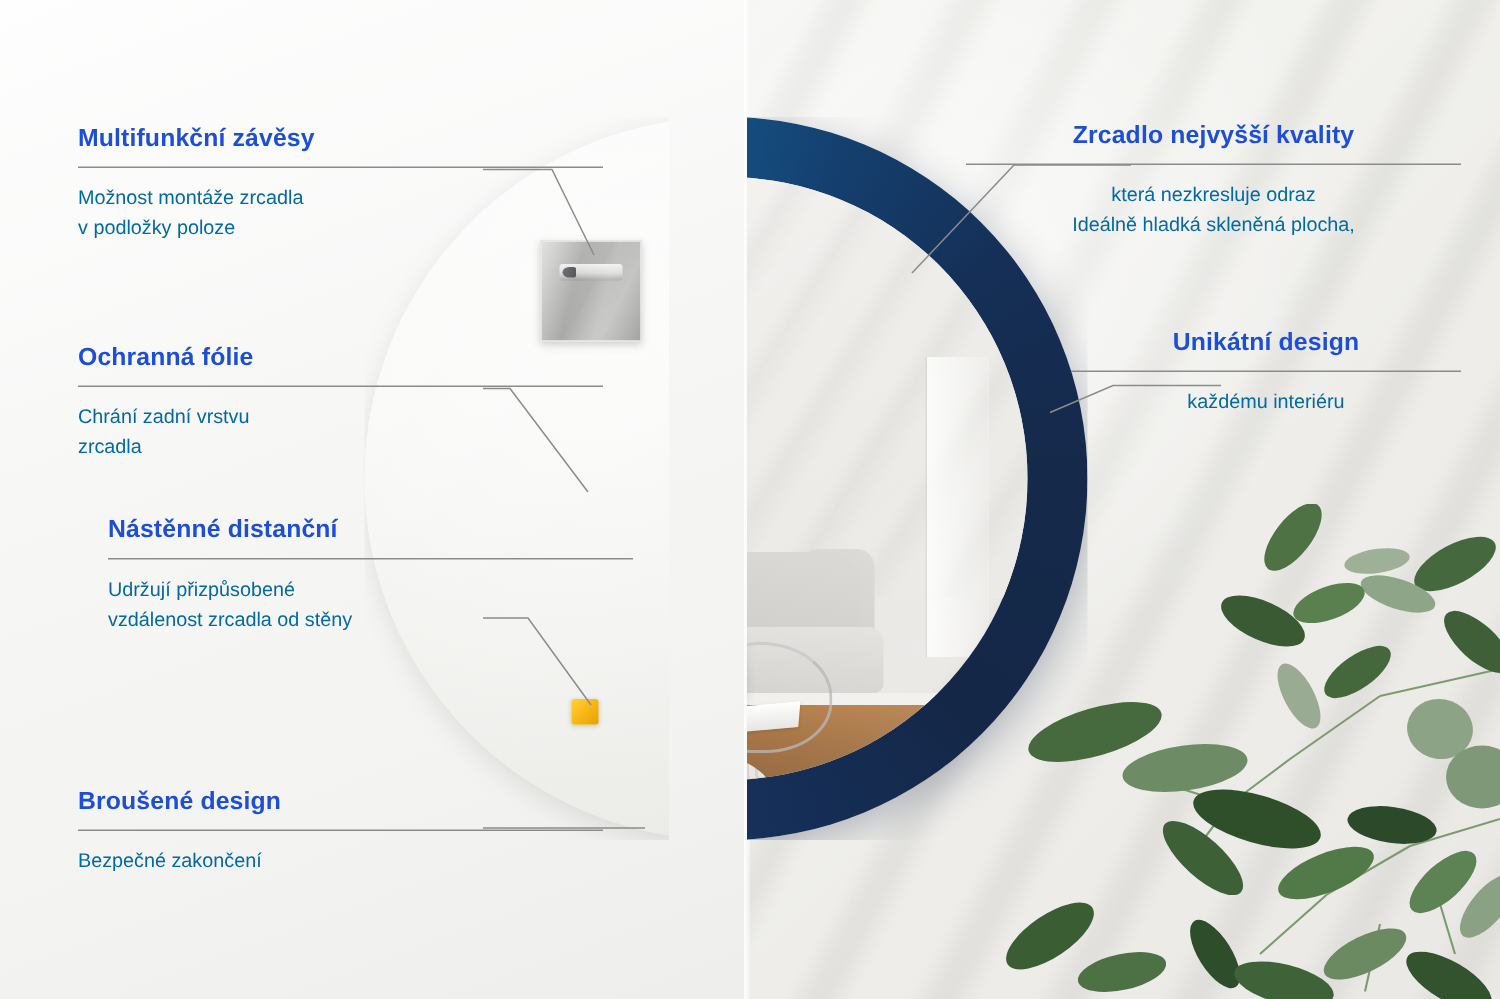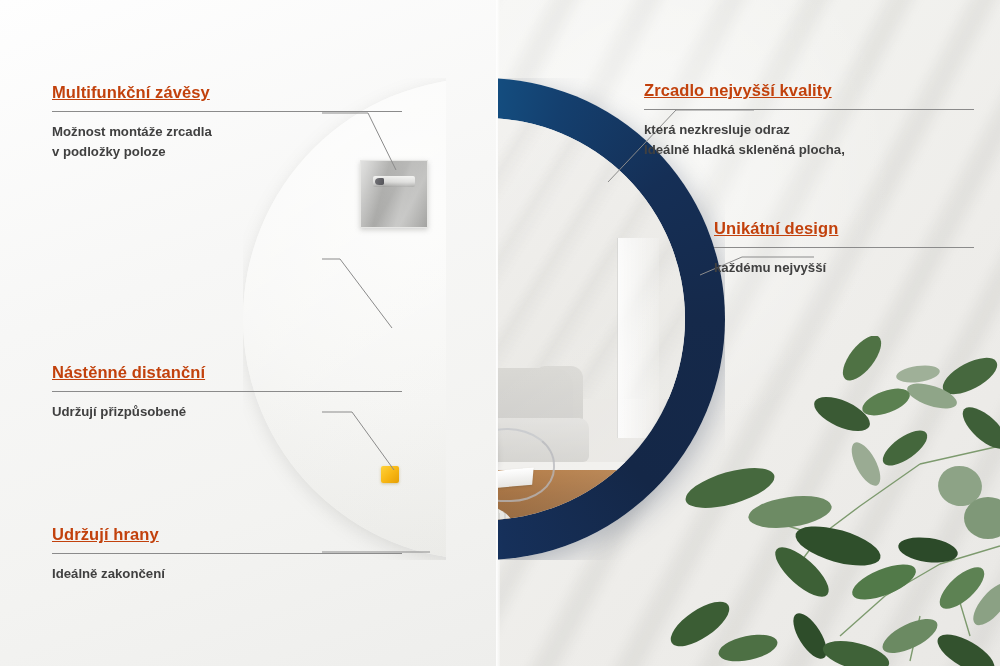--- a/index.html
+++ b/index.html
@@ -260,35 +260,35 @@
 
   
   .foliage { position: absolute; right: 0; bottom: 0; width: 330px; height: 330px; }
 
   
   .lines { position: absolute; left: 0; top: 0; width: 1000px; height: 666px; pointer-events: none; }
 
   
   .callout { position: absolute; }
   .callout .title {
-    font-size: 16.5px; font-weight: bold; color: #c2410c;
-    letter-spacing: 0.1px; line-height: 1.24; text-decoration: underline;
+    font-size: 16.5px; font-weight: bold; color: #1d4ed8;
+    letter-spacing: 0.1px; line-height: 1.24;
   }
   .callout .rule {
     height: 1px; background: #8b8b8b; margin: 9px 0 10px 0;
   }
   .callout .desc {
-    font-size: 13.2px; color: #404040; line-height: 1.45; font-weight: bold;
+    font-size: 13.2px; color: #0369a1; line-height: 1.45;
   }
   .callout.left { left: 52px; text-align: left; }
-  .callout.right { text-align: left; }
+  .callout.right { text-align: center; }
 
   #c1 { top: 82px;  width: 350px; }
   #c2 { top: 228px; width: 350px; }
-  #c3 { top: 362px; width: 350px; }
+  #c3 { top: 343px; width: 350px; margin-left: 20px; }
   #c4 { top: 524px; width: 350px; }
   #c5 { top: 80px;  right: 26px; width: 330px; }
   #c6 { top: 218px; right: 26px; width: 260px; }
 </style>
 </head>
 <body>
 
 <div id="stage">
 
   <div class="bg-left"></div>
@@ -392,49 +392,58 @@
 
   <div class="callout left" id="c1">
     <div class="title">Multifunkční závěsy</div>
     <div class="rule"></div>
     <div class="desc">
       <div>Možnost montáže zrcadla</div>
       <div>v podložky poloze</div>
     </div>
   </div>
 
+  <div class="callout left" id="c2">
+    <div class="title">Ochranná fólie</div>
+    <div class="rule"></div>
+    <div class="desc">
+      <div>Chrání zadní vrstvu</div>
+      <div>zrcadla</div>
+    </div>
+  </div>
 
   <div class="callout left" id="c3">
     <div class="title">
       <div>Nástěnné distanční</div>
     </div>
     <div class="rule"></div>
     <div class="desc">
       <div>Udržují přizpůsobené</div>
+      <div>vzdálenost zrcadla od stěny</div>
     </div>
   </div>
 
   <div class="callout left" id="c4">
-    <div class="title">Udržují hrany</div>
-    <div class="rule"></div>
-    <div class="desc">
-      <div>Ideálně zakončení</div>
+    <div class="title">Broušené design</div>
+    <div class="rule"></div>
+    <div class="desc">
+      <div>Bezpečné zakončení</div>
     </div>
   </div>
 
   <div class="callout right" id="c5">
     <div class="title">Zrcadlo nejvyšší kvality</div>
     <div class="rule"></div>
     <div class="desc">
       <div>která nezkresluje odraz</div>
       <div>Ideálně hladká skleněná plocha,</div>
     </div>
   </div>
 
   <div class="callout right" id="c6">
     <div class="title">Unikátní design</div>
     <div class="rule"></div>
     <div class="desc">
-      <div>každému nejvyšší</div>
+      <div>každému interiéru</div>
     </div>
   </div>
 
 </div>
 
 </body></html>

